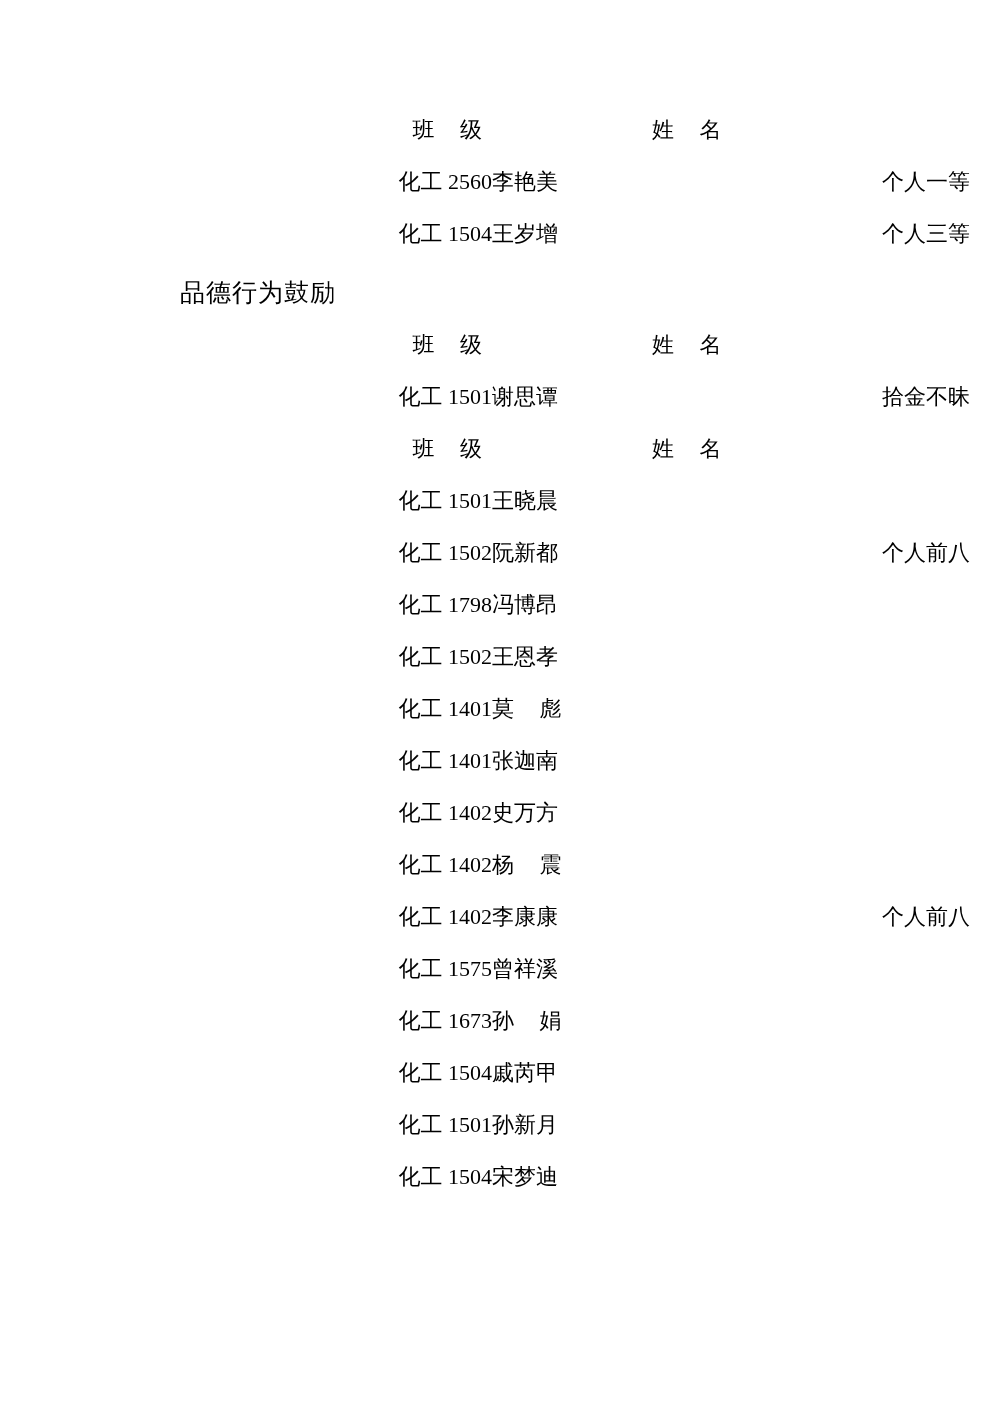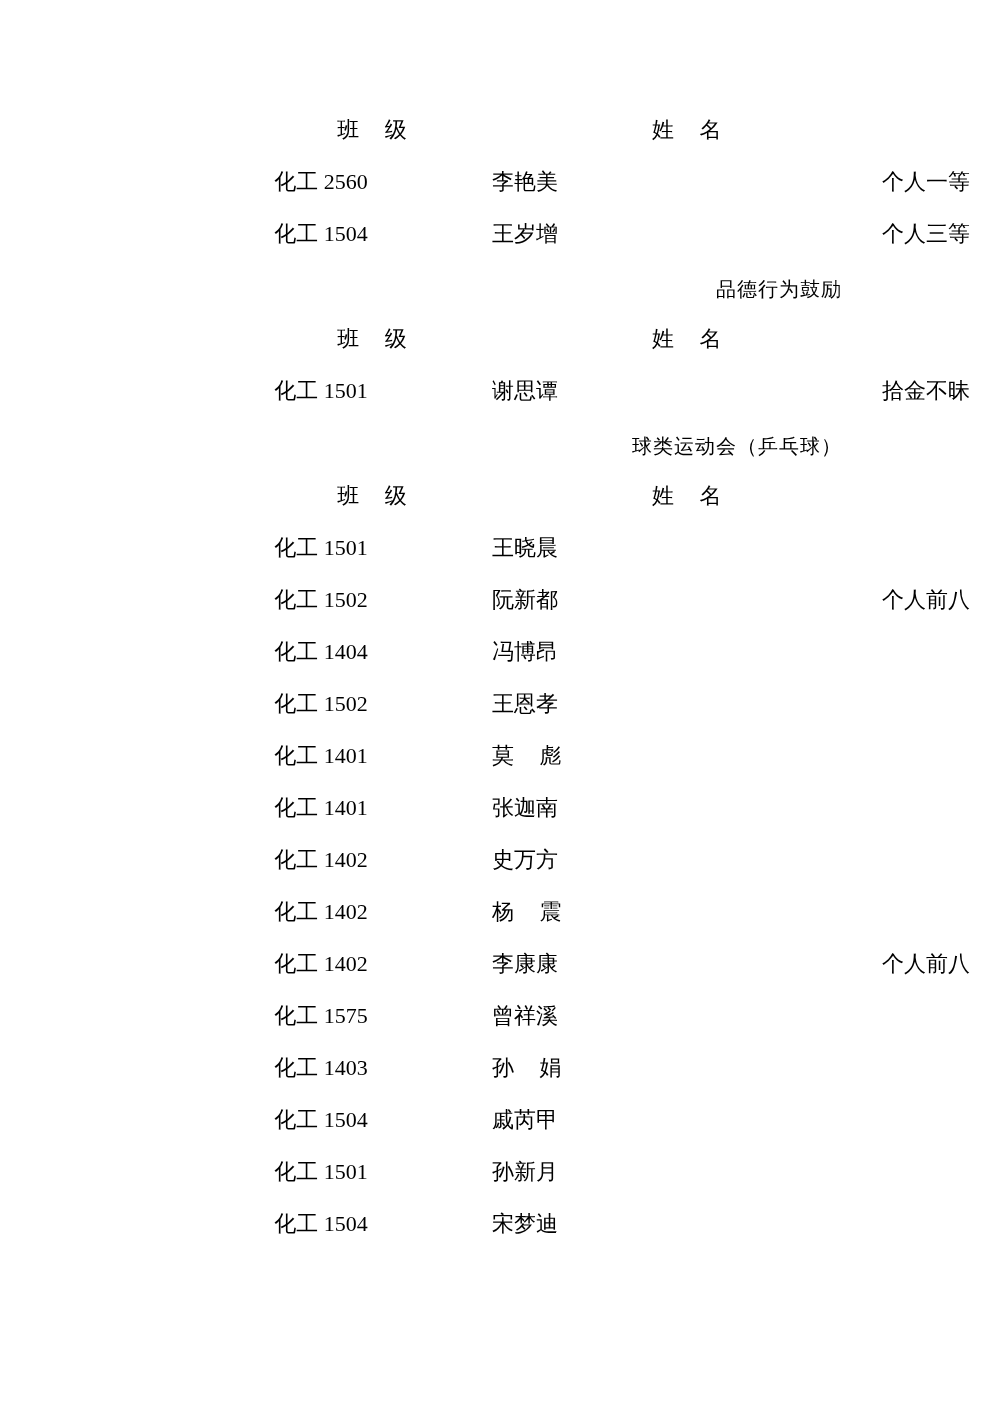--- a/index.html
+++ b/index.html
@@ -16,41 +16,41 @@
     overflow: hidden;
   }
   .page {
     position: relative;
     width: 992px;
     height: 1403px;
     box-sizing: border-box;
     padding: 104px 150px 0 150px;
   }
   .section-title {
-    text-align: right;
-    font-size: 20px;
+    text-align: left;
+    font-size: 25px;
     font-family: "Liberation Serif", "DejaVu Serif", serif;
     letter-spacing: 1px;
     margin: 16px 0 10px 0;
     padding-left: 30px;
   }
   table.roster {
     width: 100%;
     border-collapse: collapse;
     table-layout: fixed;
   }
   table.roster td {
     font-size: 22px;
     line-height: 52px;
     height: 52px;
     padding: 0;
     vertical-align: middle;
     white-space: nowrap;
   }
-  .col-class { width: 230px; text-align: center; padding-left: 100px; margin-left: 20px; }
+  .col-class { width: 230px; text-align: right; padding-left: 100px; margin-left: 20px; }
   .col-name  { width: 230px; text-align: left; padding-left: 160px; }
   .col-note  { width: 230px; text-align: left; padding-left: 310px; }
 
   .hdr td {
     font-size: 22px;
   }
   .hdr .col-class { padding-left: 112px; letter-spacing: 10px; }
   .hdr .col-name  { padding-left: 160px; letter-spacing: 10px; }
   .hdr .col-note  { padding-left: 312px; letter-spacing: 10px; }
   .wide-name { letter-spacing: 10px; }
@@ -89,40 +89,39 @@
         <td class="col-note">备 注</td>
       </tr>
       <tr>
         <td class="col-class">化工 1501</td>
         <td class="col-name">谢思谭</td>
         <td class="col-note">拾金不昧</td>
       </tr>
     </tbody>
   </table>
 
-  <div class="section-title">球类运动会（乒乓球）</div>
   <table class="roster">
     <tbody>
       <tr class="hdr">
         <td class="col-class">班 级</td>
         <td class="col-name">姓 名</td>
         <td class="col-note">备 注</td>
       </tr>
       <tr>
         <td class="col-class">化工 1501</td>
         <td class="col-name">王晓晨</td>
         <td class="col-note"></td>
       </tr>
       <tr>
         <td class="col-class">化工 1502</td>
         <td class="col-name">阮新都</td>
         <td class="col-note">个人前八</td>
       </tr>
       <tr>
-        <td class="col-class">化工 1404</td>
+        <td class="col-class">化工 1798</td>
         <td class="col-name">冯博昂</td>
         <td class="col-note"></td>
       </tr>
       <tr>
         <td class="col-class">化工 1502</td>
         <td class="col-name">王恩孝</td>
         <td class="col-note"></td>
       </tr>
       <tr>
         <td class="col-class">化工 1401</td>
@@ -148,21 +147,21 @@
         <td class="col-class">化工 1402</td>
         <td class="col-name">李康康</td>
         <td class="col-note">个人前八</td>
       </tr>
       <tr>
         <td class="col-class">化工 1575</td>
         <td class="col-name">曾祥溪</td>
         <td class="col-note"></td>
       </tr>
       <tr>
-        <td class="col-class">化工 1403</td>
+        <td class="col-class">化工 1673</td>
         <td class="col-name wide-name">孙 娟</td>
         <td class="col-note"></td>
       </tr>
       <tr>
         <td class="col-class">化工 1504</td>
         <td class="col-name">戚芮甲</td>
         <td class="col-note"></td>
       </tr>
       <tr>
         <td class="col-class">化工 1501</td>

